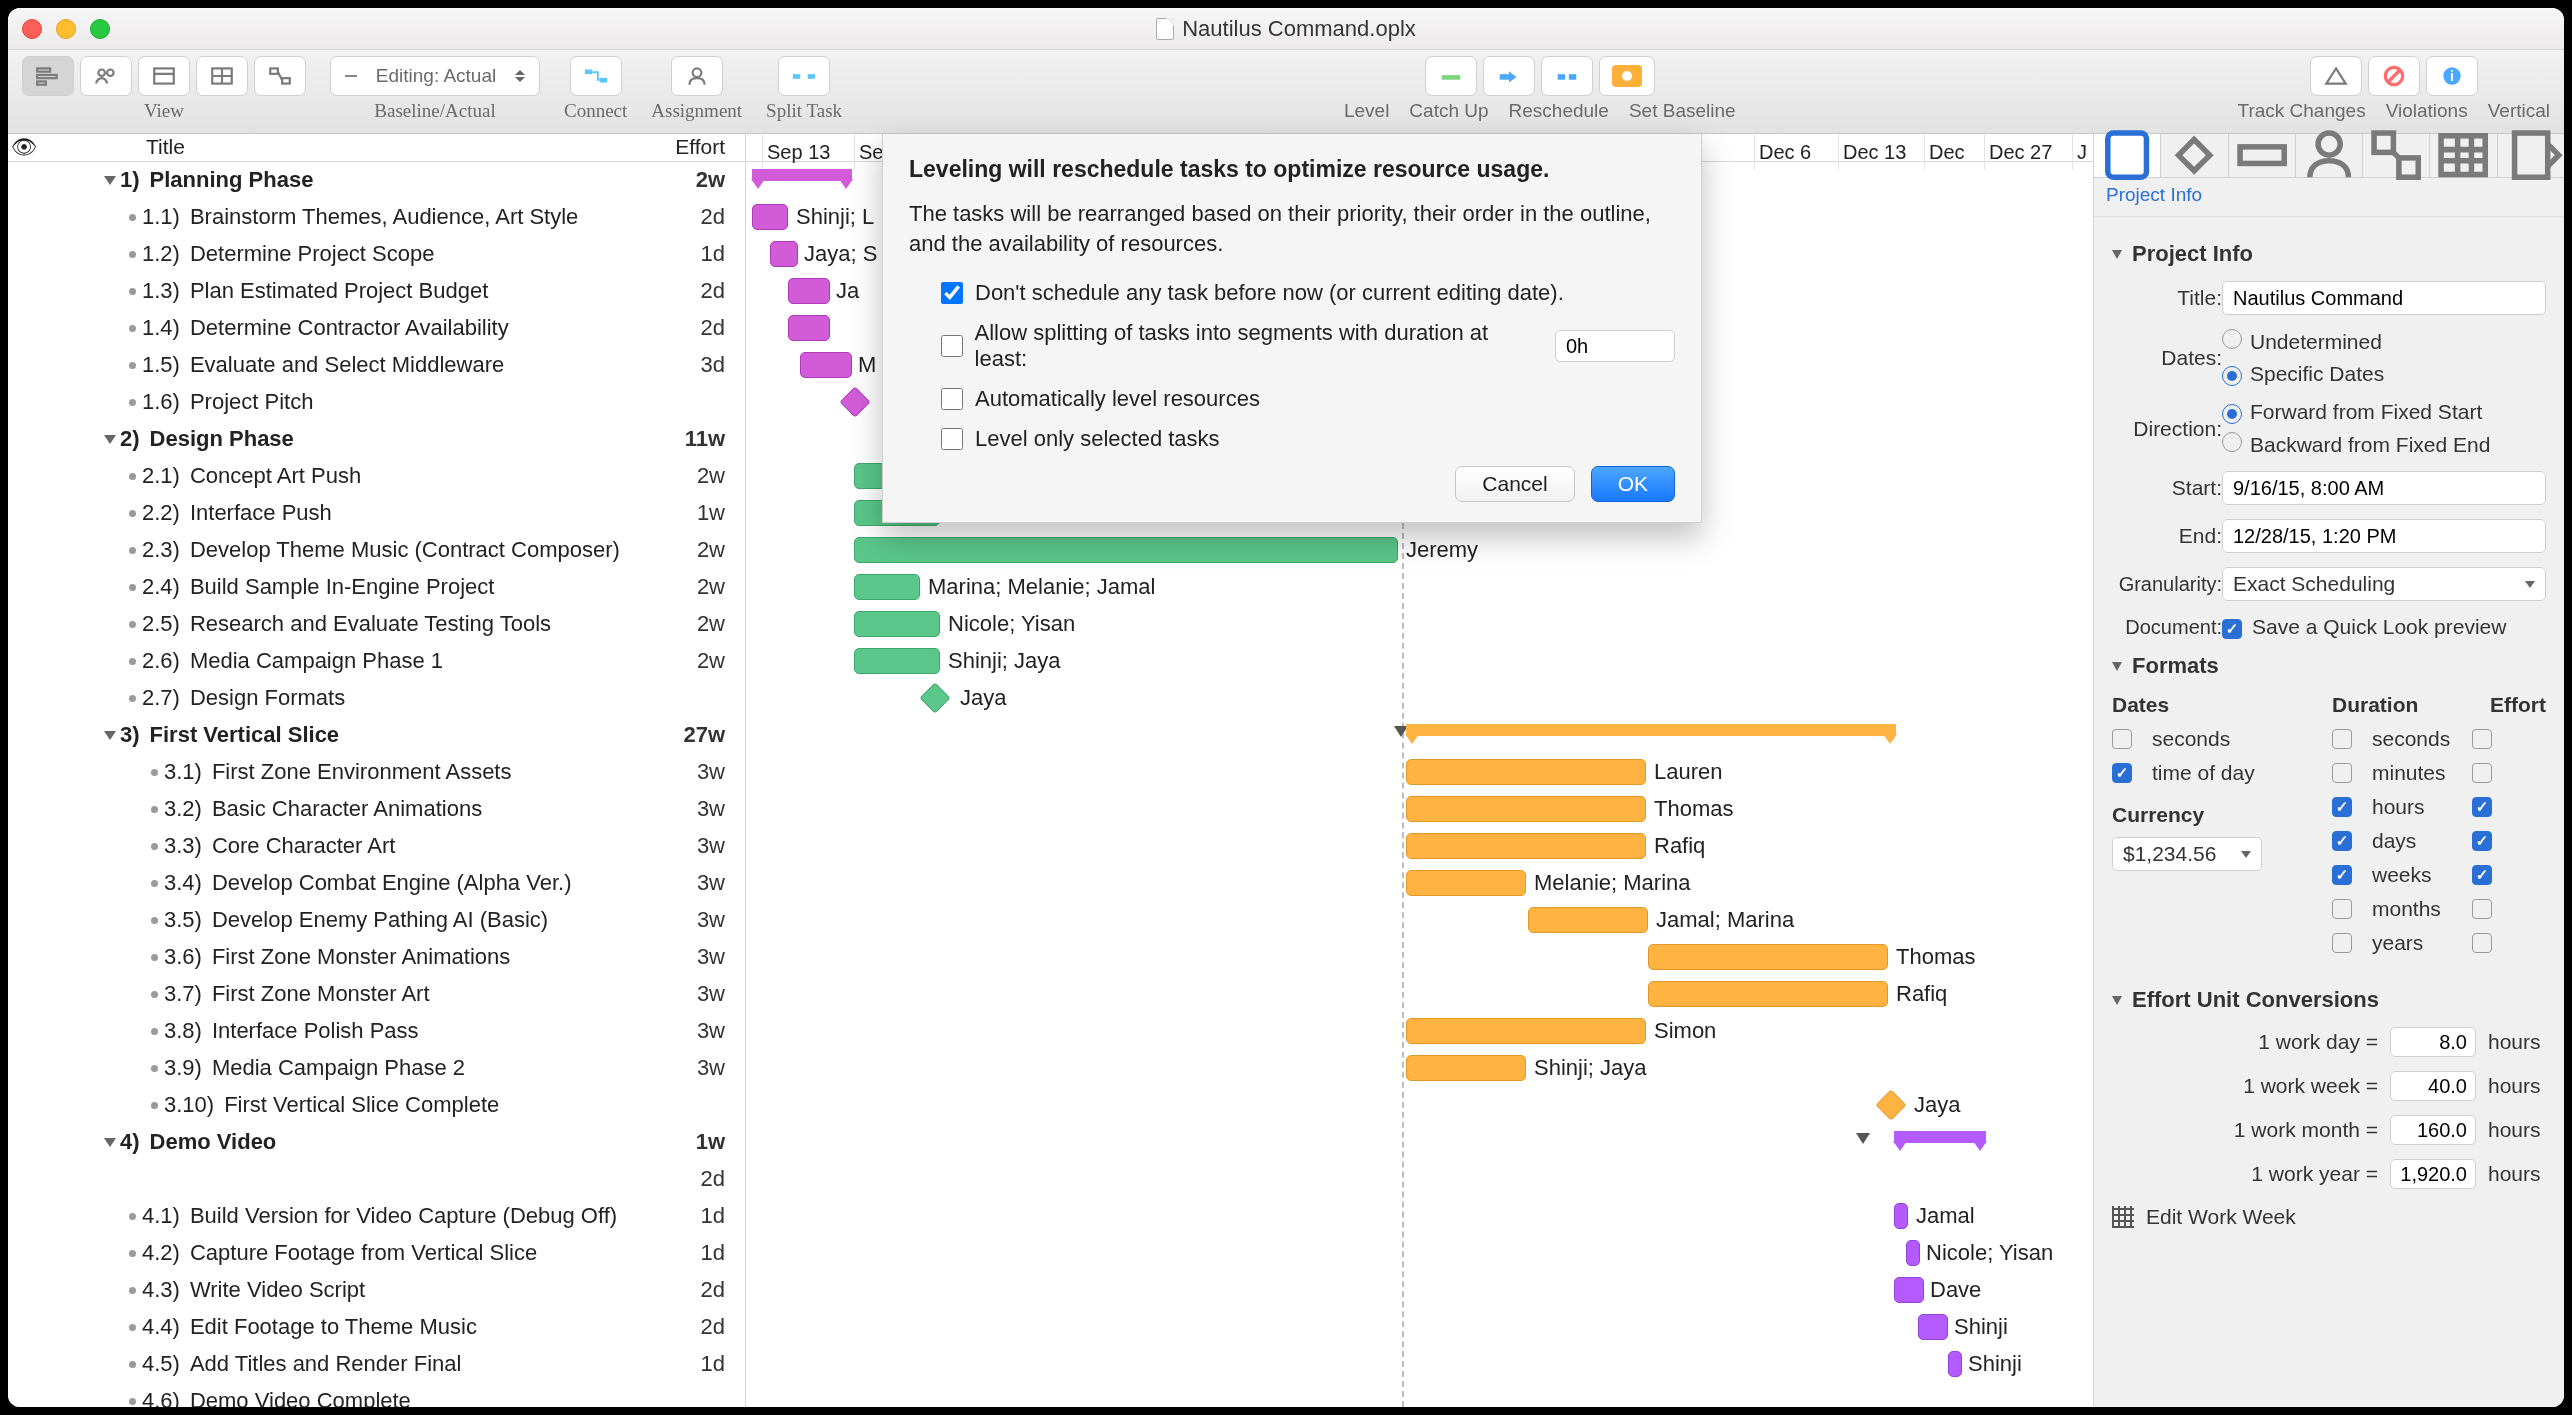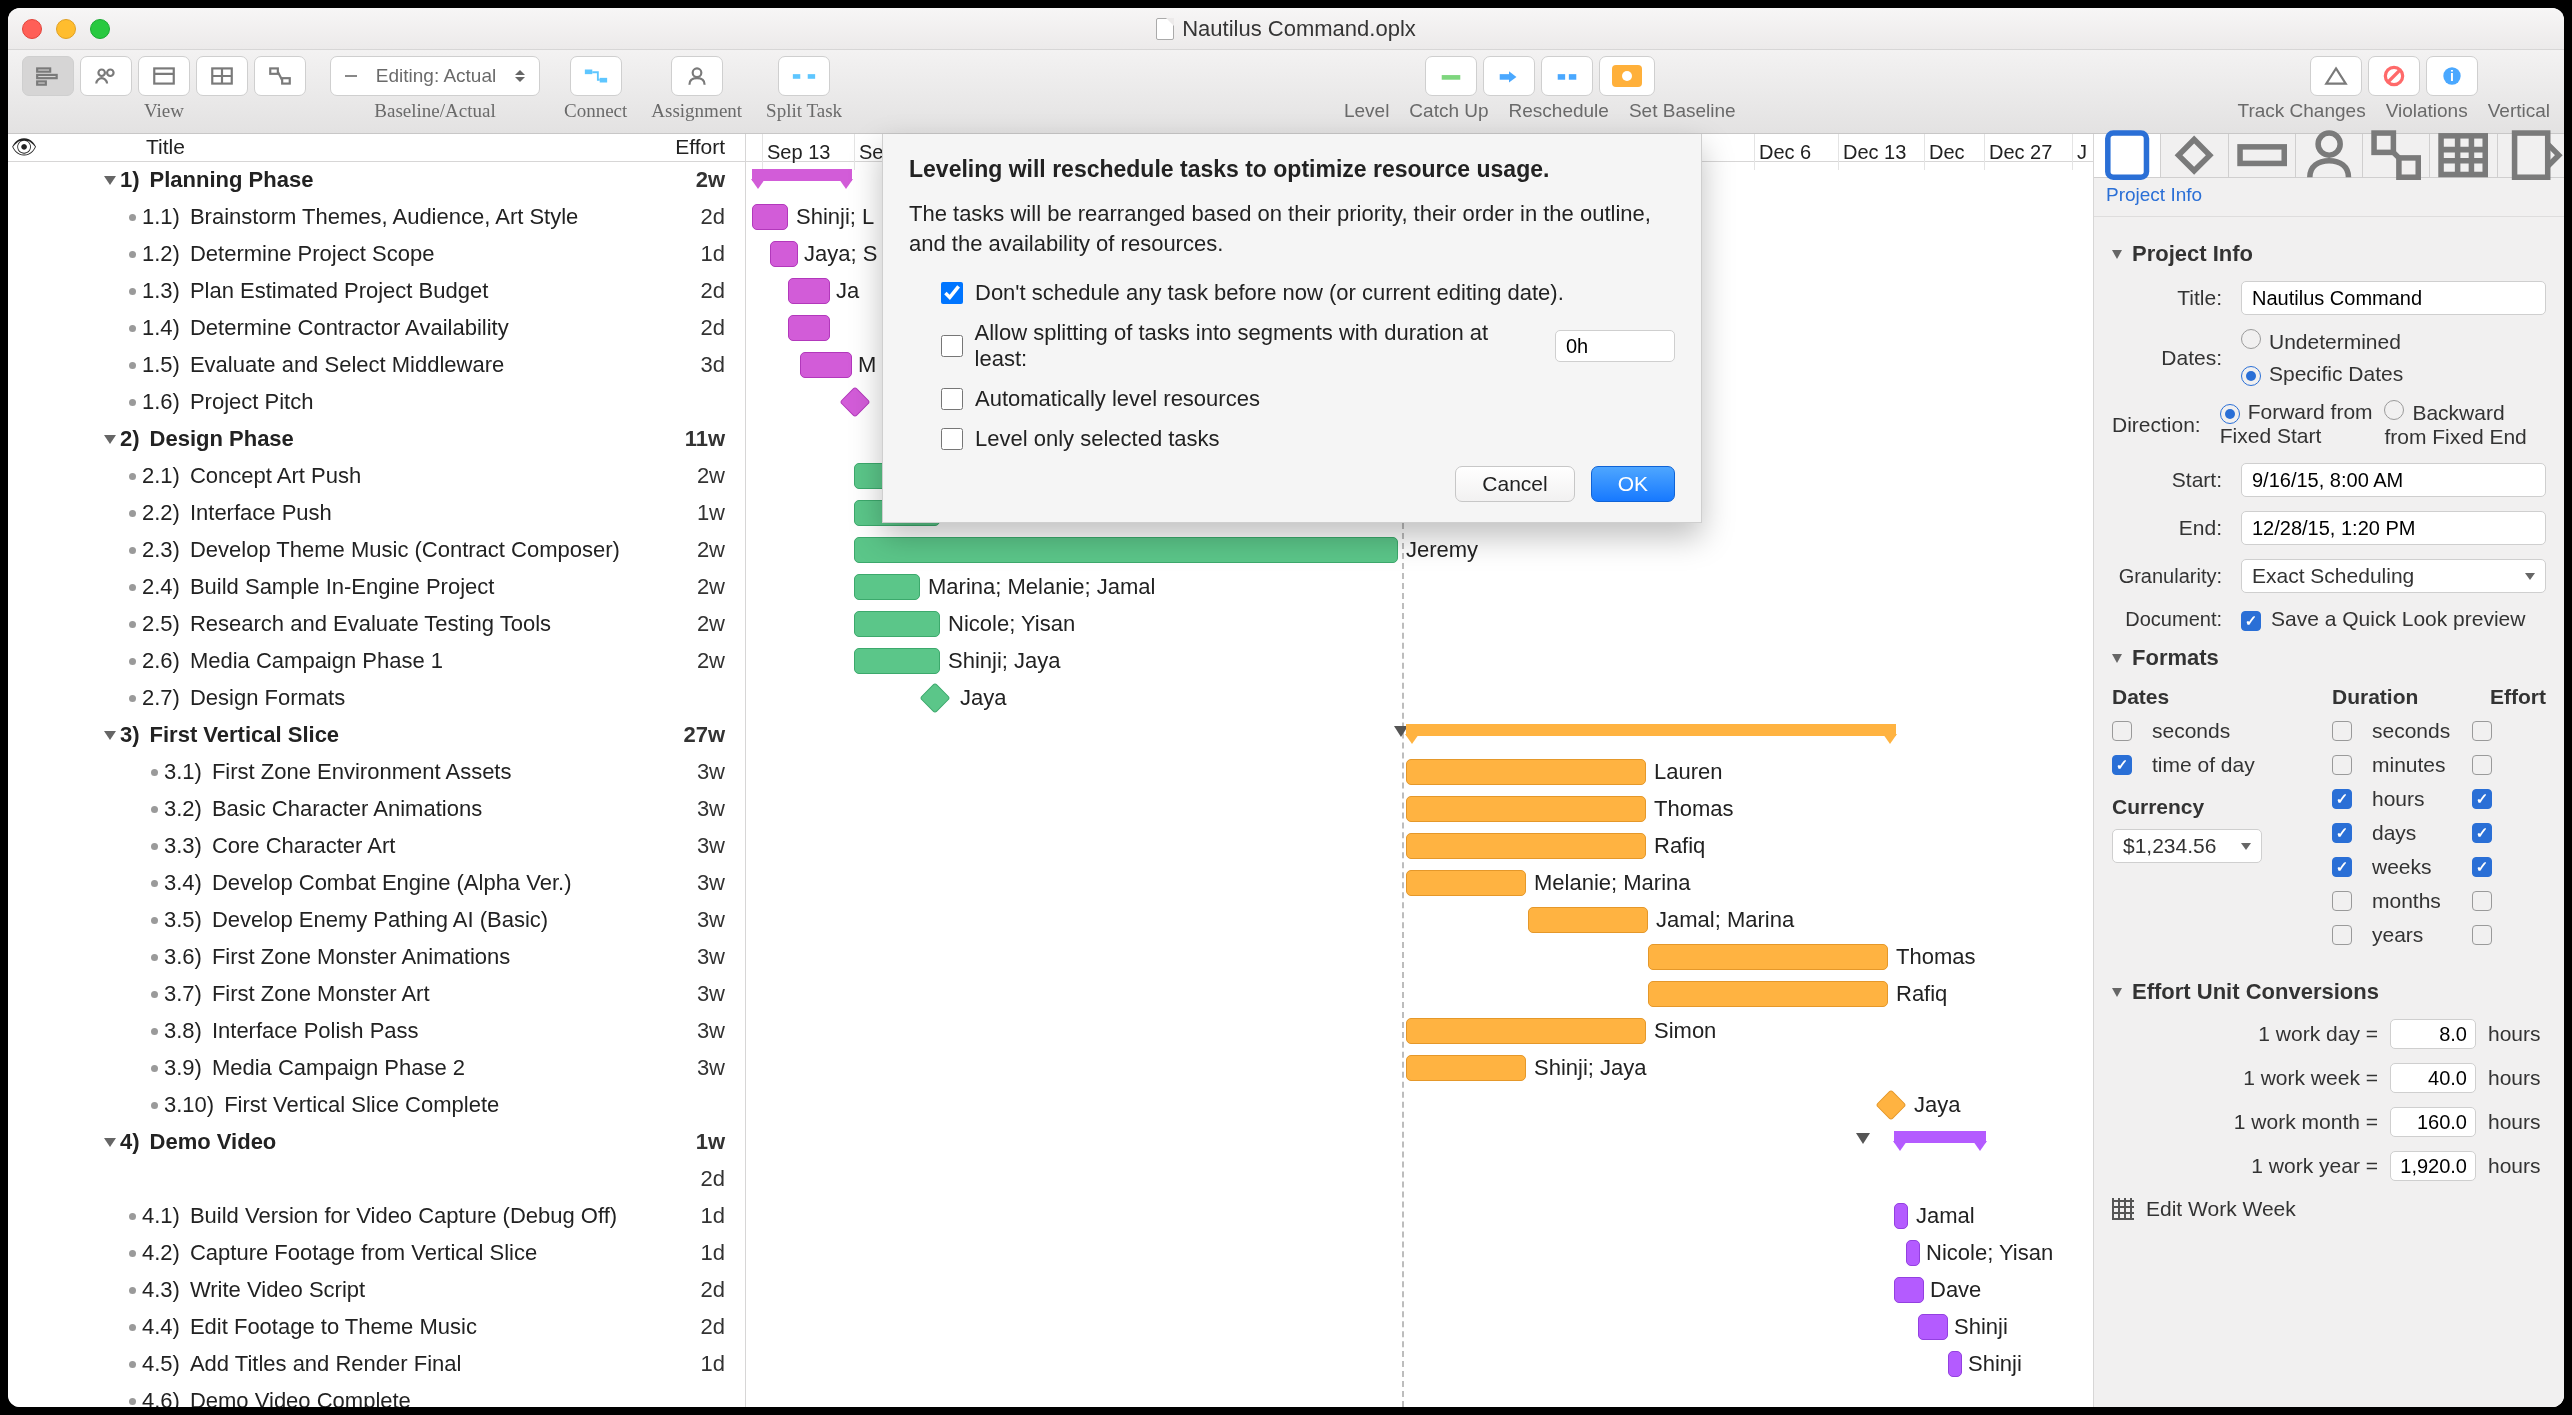--- a/index.html
+++ b/index.html
@@ -91,21 +91,21 @@
 
 #inspector { width:470px; background:#f1f0f0; display:flex; flex-direction:column; font-size:21px; color:#333; }
 #inspTabs { height:44px; border-bottom:1px solid #d0cfcf; display:flex; }
 .itab { flex:1; display:flex; align-items:center; justify-content:center; border-right:1px solid #d0cfcf; }
 .itab:last-child { border-right:none; }
 .itab.active { background:#fff; }
 #inspTitle { font-size:19px; color:#2a6fd6; padding:6px 12px 10px; border-bottom:1px solid #dedddd; }
 #inspBody { padding:12px 18px; overflow:auto; }
 .secHead { display:flex; align-items:center; gap:10px; font-weight:700; font-size:22px; margin:12px 0 14px; }
 .secHead .tri2 { width:0;height:0;border-left:5px solid transparent;border-right:5px solid transparent;border-top:9px solid #666; }
-.field { display:flex; align-items:center; margin-bottom:14px; gap:19px; }
+.field { display:flex; align-items:center; margin-bottom:14px; gap:0; }
 .field .flabel { width:110px; text-align:right; color:#333; }
 .txtInput { flex:1; height:34px; border:1px solid #cfcfcf; border-radius:5px; background:#fff; padding:0 10px; font-size:20px; }
 .radio { width:20px; height:20px; border-radius:50%; border:1px solid #9a9a9a; display:inline-flex; align-items:center; justify-content:center; margin-right:8px; }
 .radio.checked { border-color:#2a6fd6; }
 .radio.checked::after { content:""; width:10px; height:10px; background:#2a6fd6; border-radius:50%; }
 .chk { width:20px; height:20px; border:1px solid #9a9a9a; border-radius:4px; display:inline-flex; align-items:center; justify-content:center; margin-right:10px; flex-shrink:0; }
 .chk.checked { background:#2a6fd6; border-color:#2a6fd6; }
 .chk.checked::after { content:"✓"; color:#fff; font-size:15px; font-weight:700; }
 .select { height:34px; border:1px solid #cfcfcf; border-radius:5px; background:#fff; padding:0 10px; display:flex; align-items:center; justify-content:space-between; gap:10px; }
 .select .caret { width:0;height:0;border-left:5px solid transparent;border-right:5px solid transparent;border-top:7px solid #666; }
@@ -741,21 +741,21 @@
         <div class="field">
             <span class="flabel">Dates:</span>
           <div style="display:flex;flex-direction:column;gap:8px">
             <label><span class="radio"></span><span>Undetermined</span></label>
             <label><span class="radio checked"></span><span>Specific Dates</span></label>
           </div>
           </div>
 
         <div class="field">
             <span class="flabel">Direction:</span>
-          <div style="display:flex;gap:8px">
+          <div style="display:flex;flex-direction:column;gap:8px">
             <label><span class="radio checked"></span><span>Forward from Fixed Start</span></label>
             <label><span class="radio"></span><span>Backward from Fixed End</span></label>
           </div>
           </div>
 
         <div class="field">
             <span class="flabel">Start:</span>
           <input class="txtInput" value="9/16/15, 8:00 AM" style="">
           </div>
         <div class="field">

